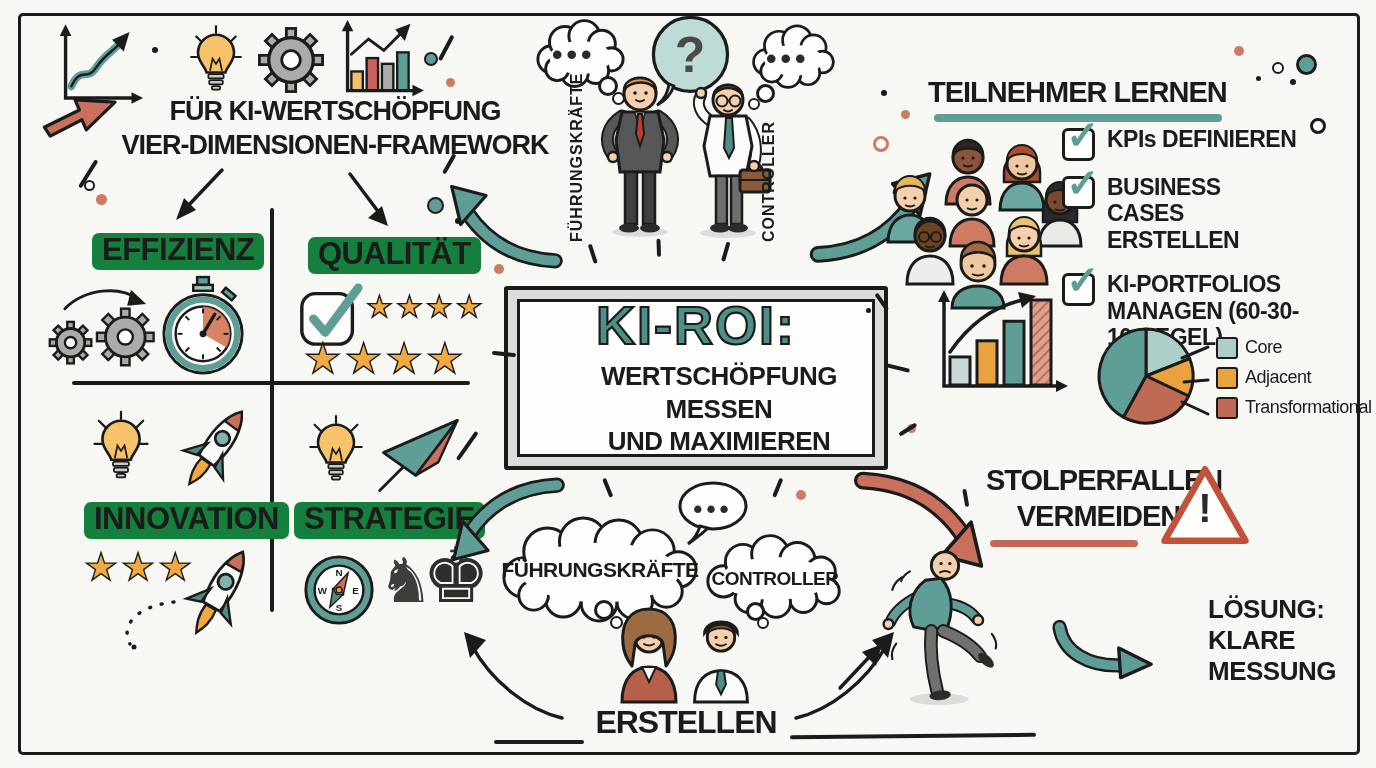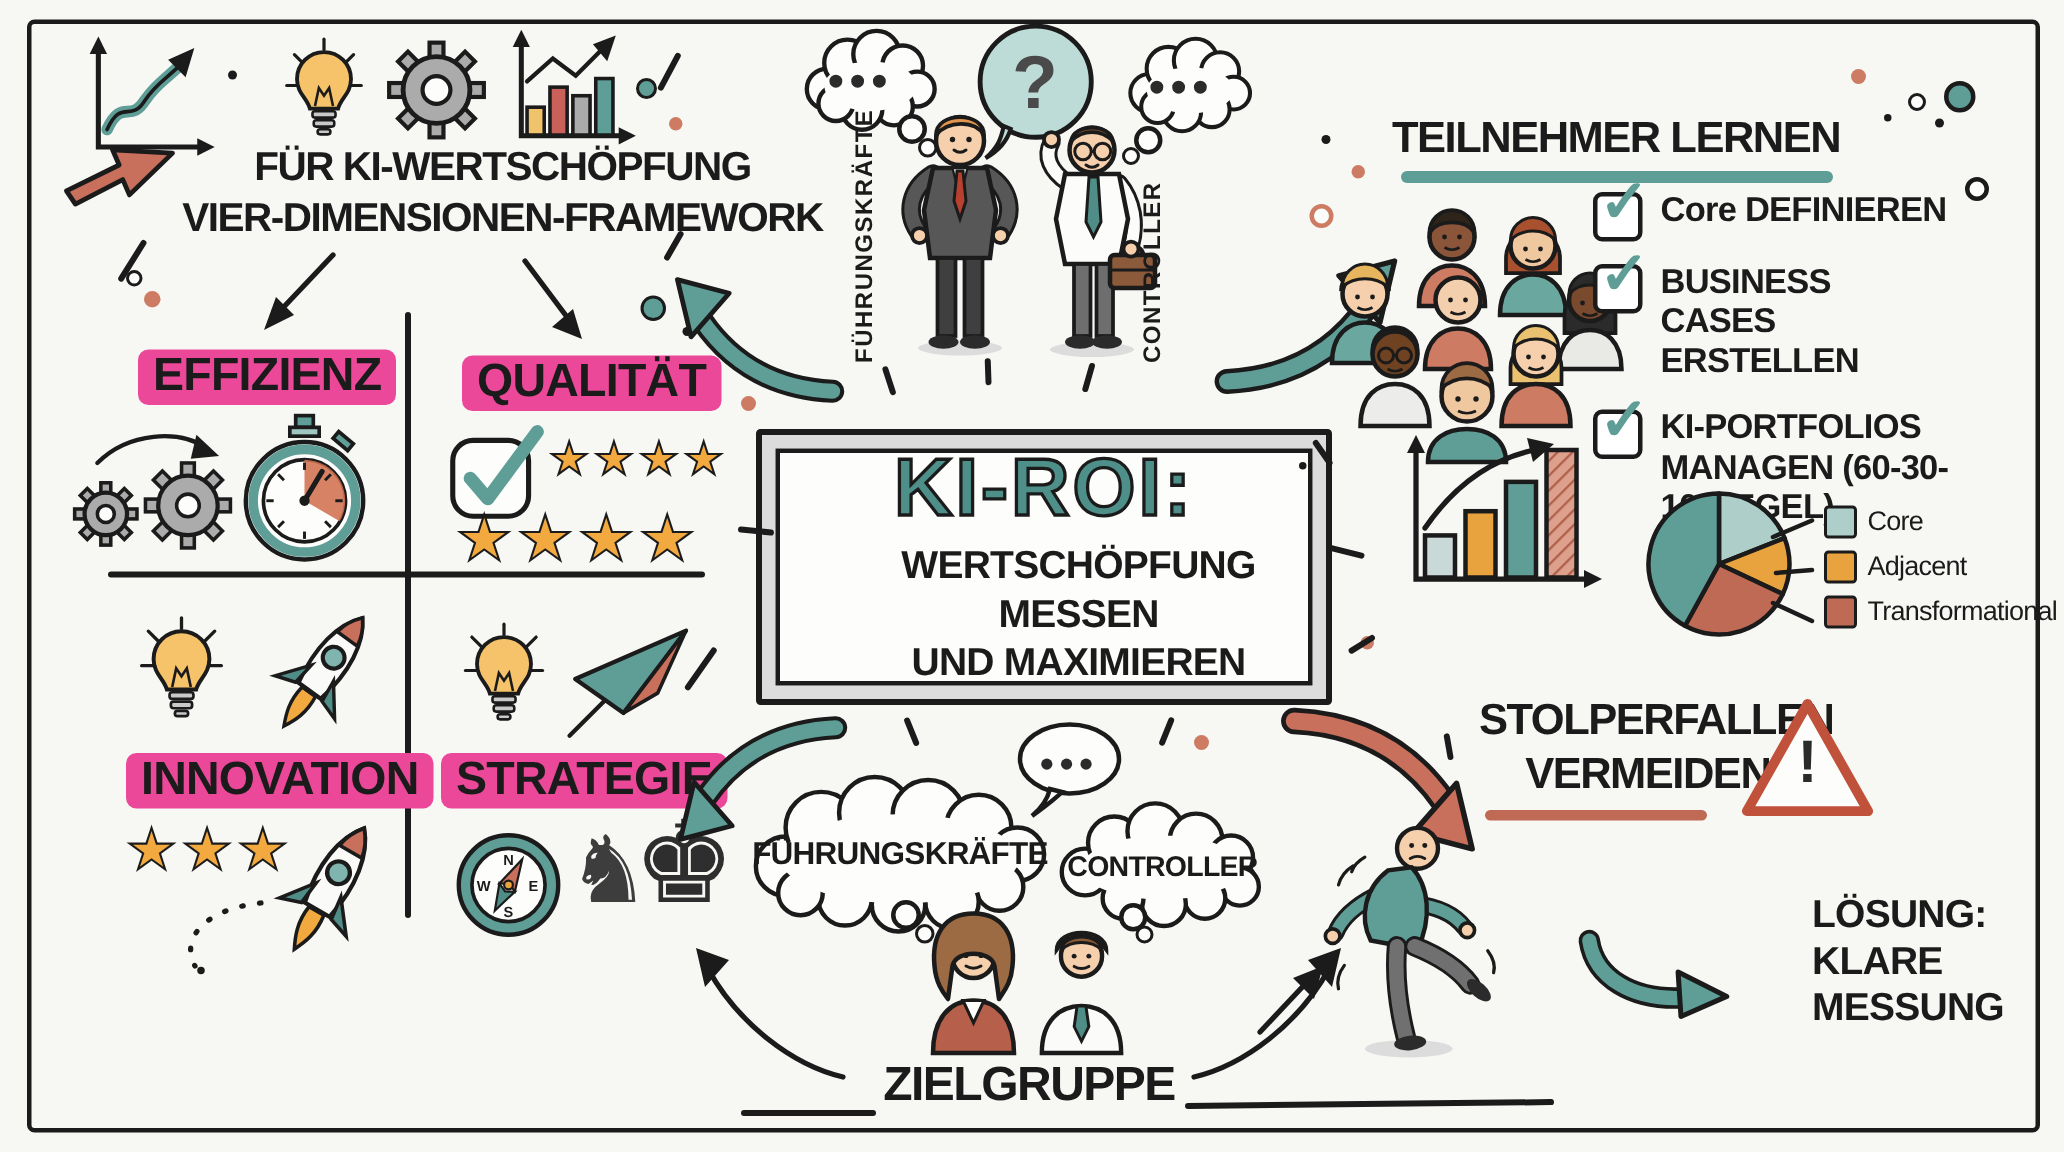--- a/index.html
+++ b/index.html
@@ -3,21 +3,21 @@
 <meta charset="utf-8">
 <style>
   html,body{margin:0;padding:0;background:#e9e9e6;}
   .stage{position:relative;width:1376px;height:768px;background:#f7f7f4;overflow:hidden;
          font-family:"Liberation Sans",sans-serif;color:#1b1b1b;}
   .abs{position:absolute;}
   .b{font-weight:700;}
   .preline{white-space:pre-line;margin-left:46px;}
   .frame{position:absolute;left:18px;top:13px;right:16px;bottom:13px;
          border:3.5px solid #1b1b1b;border-radius:5px;pointer-events:none;}
-  .hl{background:#ec4899;padding:1px 10px 3px;border-radius:7px;font-weight:700;
+  .hl{background:#15803d;padding:1px 10px 3px;border-radius:7px;font-weight:700;
       font-size:31px;letter-spacing:-.5px;line-height:1.05;}
   .title-main{font-size:27px;font-weight:700;letter-spacing:-1px;text-align:center;line-height:1.25;}
   .stars{color:#f2a93f;-webkit-text-stroke:1.4px #1b1b1b;letter-spacing:3px;line-height:1;}
   .vlabel{writing-mode:vertical-rl;transform:rotate(180deg);font-weight:700;font-size:16px;letter-spacing:1px;}
   .dot{border-radius:50%;}
   .dash{background:#1b1b1b;height:3.5px;border-radius:2px;}
   .cloud-text{position:absolute;width:100%;text-align:center;font-weight:700;}
   .bullets{font-size:30px;font-weight:700;letter-spacing:4px;color:#2b2b2b;line-height:1;}
   .box3d{background:#dcdcdc;border:4px solid #1b1b1b;border-radius:3px;}
   .box3d-face{position:absolute;left:9px;top:9px;right:9px;bottom:9px;background:#fdfdfb;
@@ -464,21 +464,21 @@
       <path d="M-6,10 Q0,13 6,10" fill="none" stroke="#1b1b1b" stroke-width="1.8"></path>
       <path d="M-26,44 C-26,28 -13,22 0,22 C13,22 26,28 26,44 Z" fill="#5f9e97" stroke="#1b1b1b" stroke-width="3"></path>
     </g>
   </svg>
 
   <div class="abs" style="left:1062px;top:126px">
     <div class="check-row">
       <span class="cb">
           <span class="mark">✓</span>
         </span>
-      <span class="check-label">Core DEFINIEREN</span>
+      <span class="check-label">KPIs DEFINIEREN</span>
     </div>
     <div class="check-row" style="margin-bottom:18px">
       <span class="cb">
           <span class="mark">✓</span>
         </span>
       <span class="check-label" style="width:190px">BUSINESS CASES ERSTELLEN</span>
     </div>
     <div class="check-row">
       <span class="cb">
           <span class="mark">✓</span>
@@ -642,21 +642,21 @@
     <path d="M18,24 C18,8 52,8 52,24 L46,16 L24,16 Z" fill="#8a5a35" stroke="#1b1b1b" stroke-width="2.5"></path>
     <circle cx="35" cy="28" r="14" fill="#f6d0ad" stroke="#1b1b1b" stroke-width="3"></circle>
     <path d="M21,24 C23,12 47,12 49,24 C42,17 28,17 21,24 Z" fill="#8a5a35" stroke="#1b1b1b" stroke-width="2"></path>
     <circle cx="30" cy="28" r="1.7" fill="#1b1b1b"></circle>
       <circle cx="40" cy="28" r="1.7" fill="#1b1b1b"></circle>
     <path d="M30,35 Q35,38 40,35" fill="none" stroke="#1b1b1b" stroke-width="2" stroke-linecap="round"></path>
     <path d="M8,94 C8,72 20,62 35,62 C50,62 62,72 62,94 Z" fill="#fbfbf9" stroke="#1b1b1b" stroke-width="3"></path>
     <polygon points="32,62 38,62 40,76 35,86 30,76" fill="#4f8d86" stroke="#1b1b1b" stroke-width="2"></polygon>
   </svg>
 
-  <div class="abs b" style="left:586px;top:704px;width:200px;text-align:center;font-size:32px;letter-spacing:-1px">ZIELGRUPPE</div>
+  <div class="abs b" style="left:586px;top:704px;width:200px;text-align:center;font-size:32px;letter-spacing:-1px">ERSTELLEN</div>
   <div class="abs" style="left:494px;top:740px;width:90px;height:3.5px;background:#1b1b1b;border-radius:2px"></div>
   <div class="abs" style="left:790px;top:734px;width:246px;height:3.5px;background:#1b1b1b;border-radius:2px;transform:rotate(-0.6deg)"></div>
 
   <svg class="abs" style="left:456px;top:630px" width="112" height="94" viewBox="0 0 112 94">
     <path d="M106,88 C72,80 36,52 16,16" fill="none" stroke="#1b1b1b" stroke-width="3.5" stroke-linecap="round"></path>
     <polygon points="8,2 30,10 14,28" fill="#1b1b1b"></polygon>
   </svg>
   <svg class="abs" style="left:790px;top:630px;transform:scaleX(-1)" width="112" height="94" viewBox="0 0 112 94">
     <path d="M106,88 C72,80 36,52 16,16" fill="none" stroke="#1b1b1b" stroke-width="3.5" stroke-linecap="round"></path>
     <polygon points="8,2 30,10 14,28" fill="#1b1b1b"></polygon>

